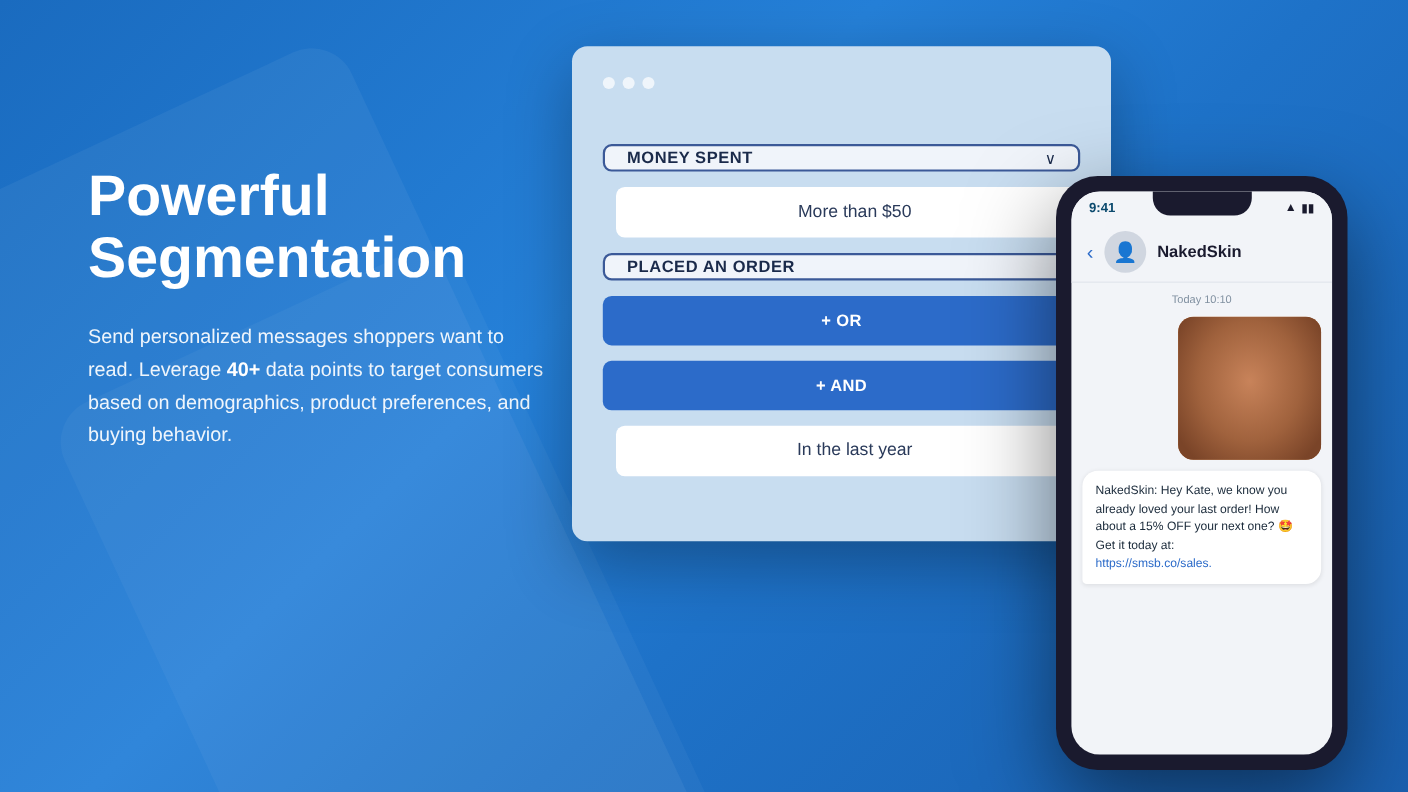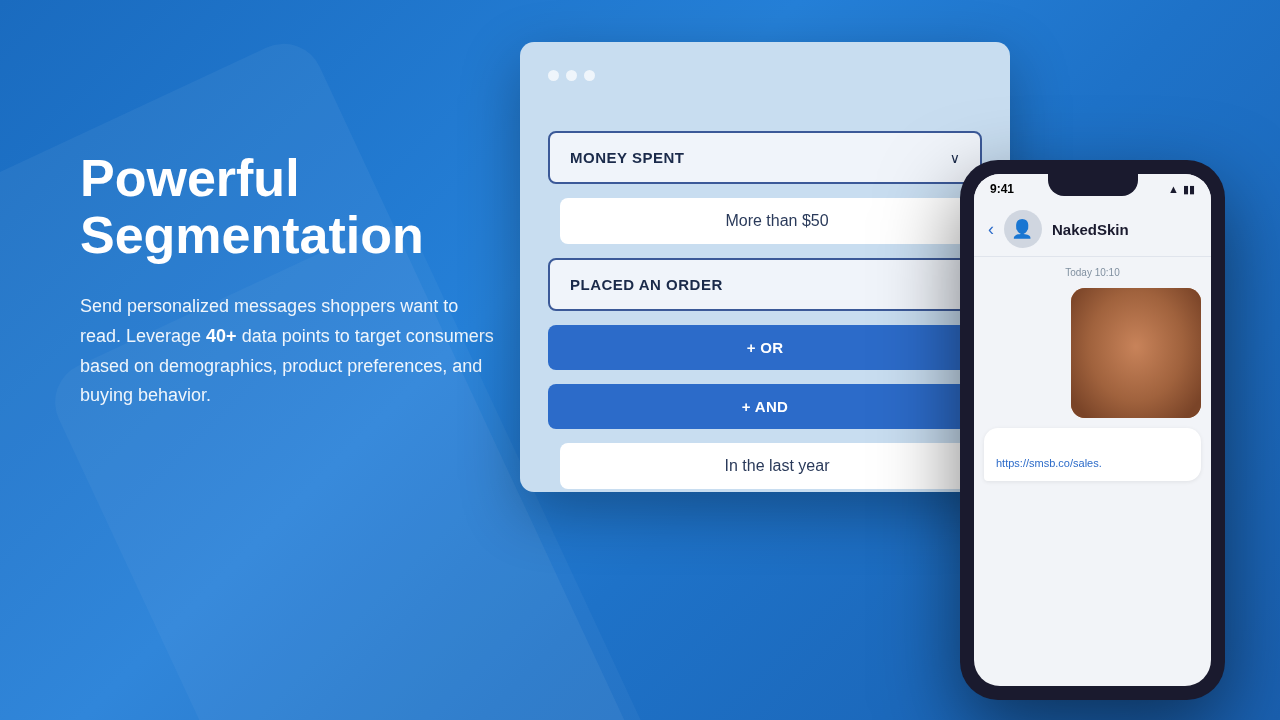--- a/index.html
+++ b/index.html
@@ -90,21 +90,21 @@
 
     .seg-row {
       margin-bottom: 14px;
     }
 
     .seg-dropdown {
       width: 100%;
       background: #f0f4fa;
       border: 2px solid #3b5998;
       border-radius: 8px;
-      padding: 16px 20px;
+      padding: 2px 20px;
       display: flex;
       align-items: flex-end;
       justify-content: space-between;
       cursor: pointer;
     }
 
     .seg-dropdown-label {
       font-size: 15px;
       font-weight: 700;
       color: #1a2a4a;
@@ -179,21 +179,21 @@
     .status-bar {
       display: flex;
       justify-content: space-between;
       align-items: center;
       padding: 8px 16px 4px;
       background: #f2f4f8;
     }
     .status-time {
       font-size: 12px;
       font-weight: 700;
-      color: #000000;
+      color: #0c4a6e;
     }
     .status-icons {
       display: flex;
       gap: 4px;
       align-items: center;
       font-size: 11px;
       color: #1a1a2e;
     }
 
     
@@ -364,20 +364,21 @@
       </div>
 
       <div class="chat-body">
         <div class="chat-date">Today 10:10</div>
 
         <div class="chat-image-bubble">
           <div class="face-sim"></div>
         </div>
 
         <div class="chat-msg-bubble">
+          <span>NakedSkin: Hey Kate, we know you already loved your last order! How about a 15% OFF your next one? 🤩 Get it today at:</span>
           <br>
           <a class="chat-msg-link" href="#">https://smsb.co/sales.</a>
         </div>
       </div>
 
     </div>
   </div>
 </div>
 
 </body></html>

